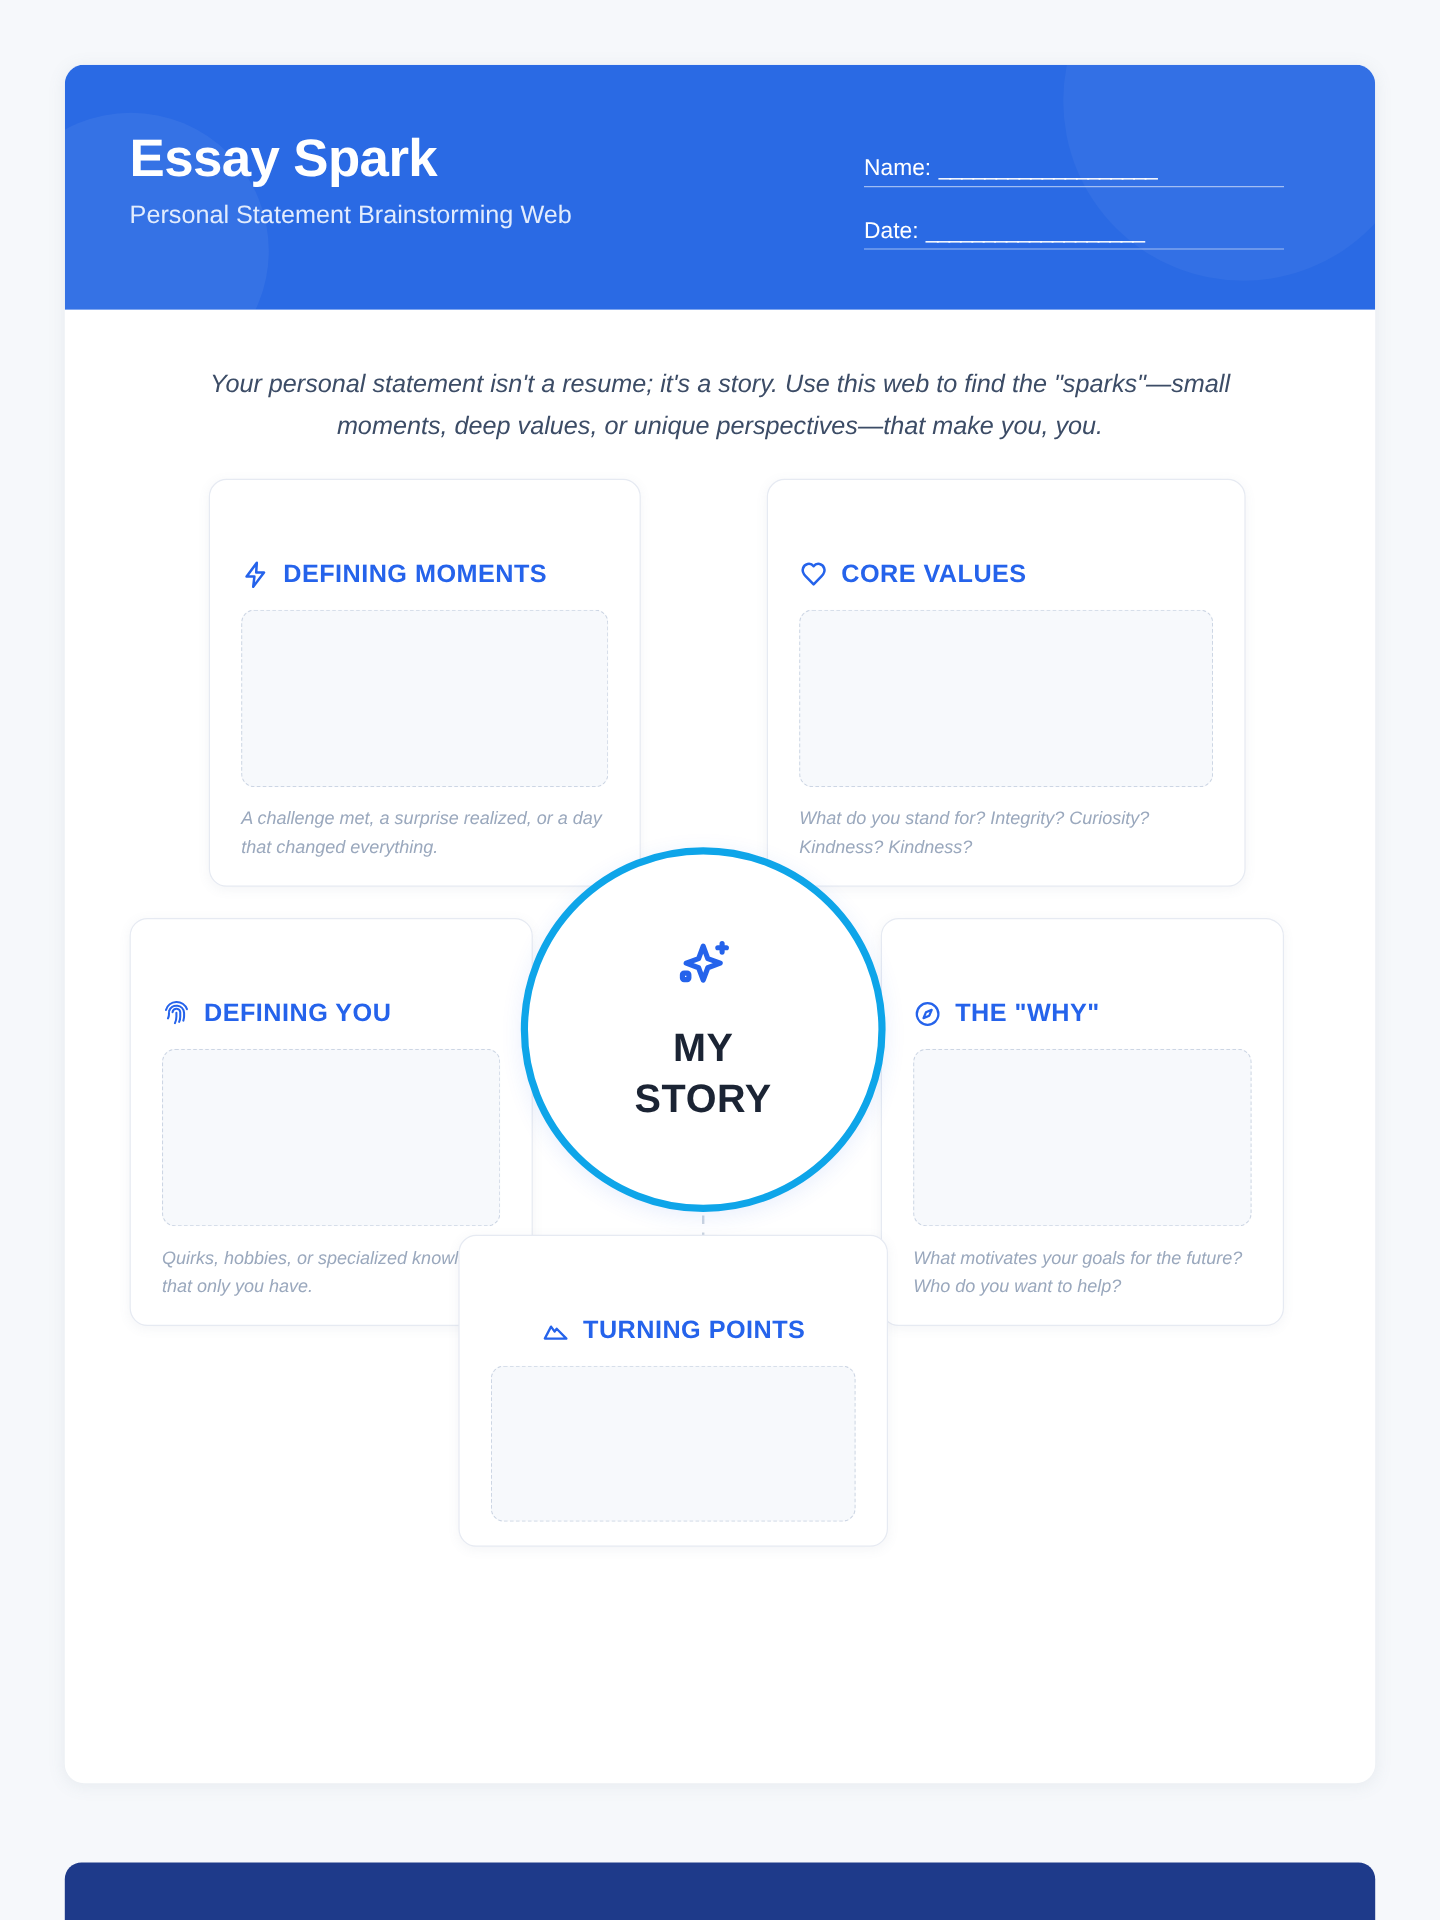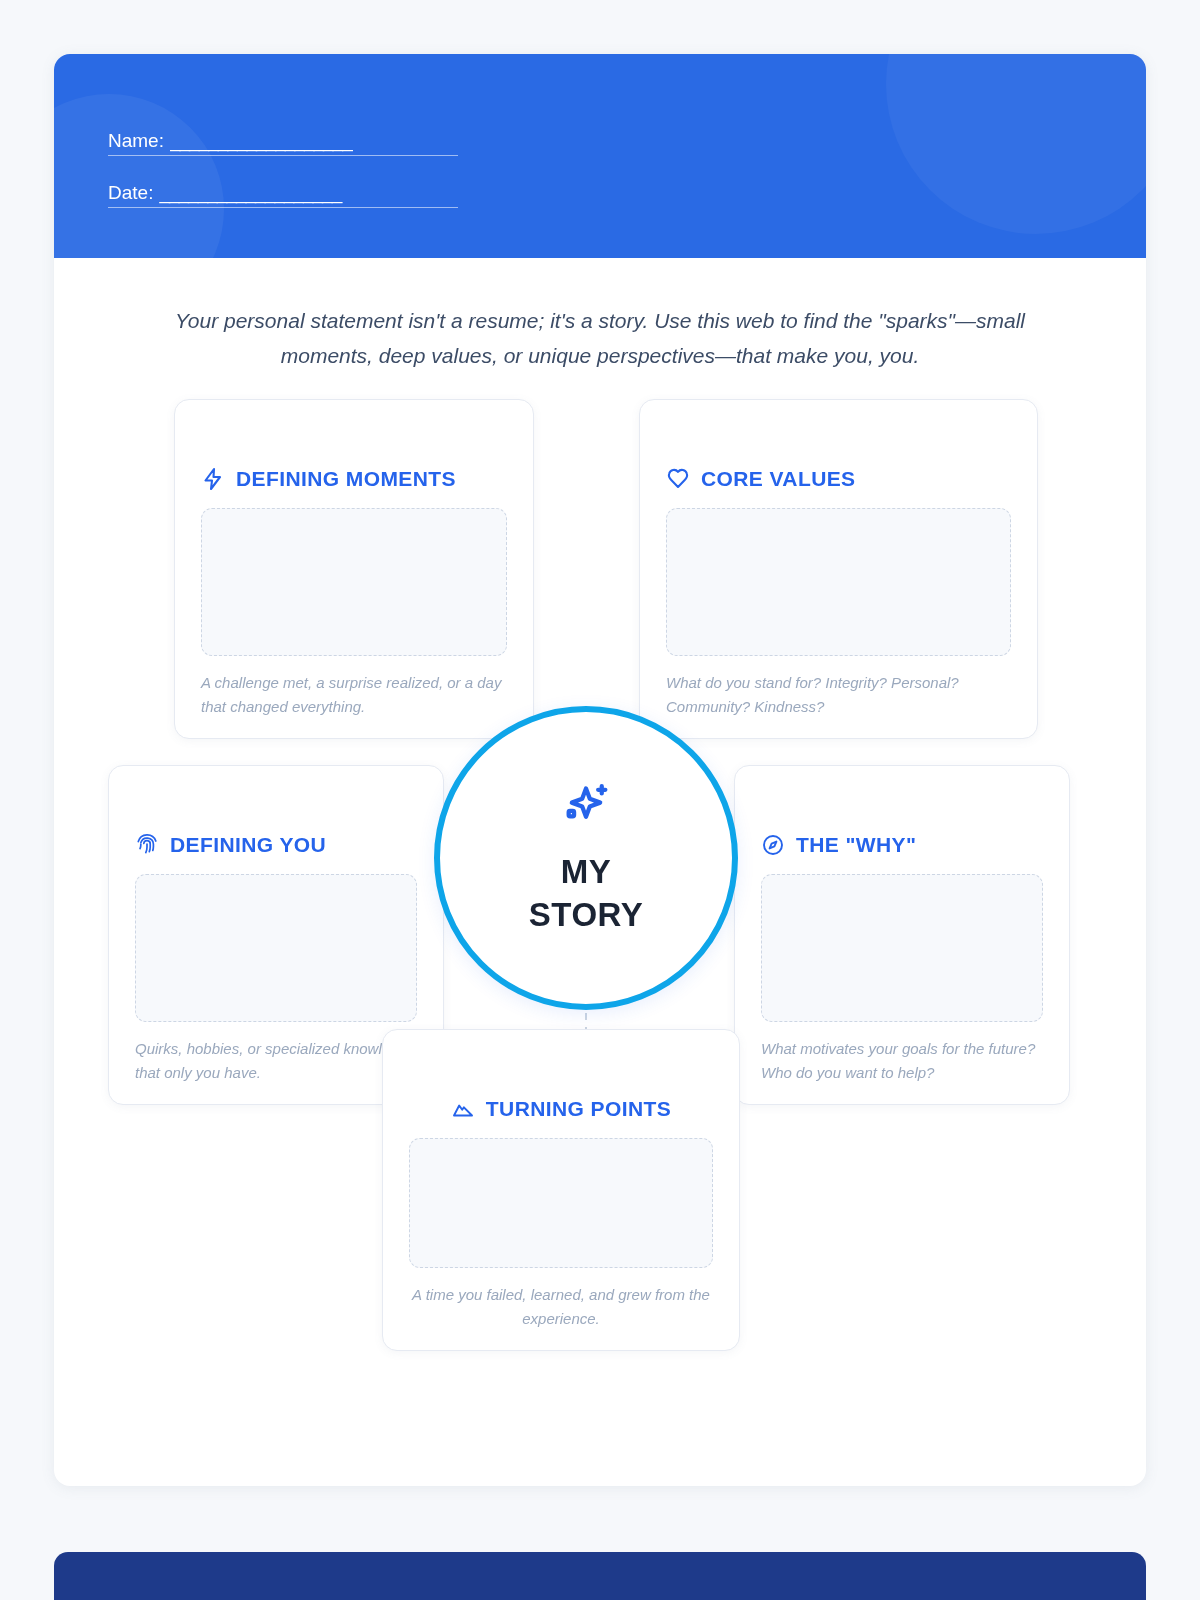--- a/index.html
+++ b/index.html
@@ -211,20 +211,24 @@
 
 <div class="page">
 
   <div class="sheet">
 
     <div class="header">
       <div class="blob1"></div>
       <div class="blob2"></div>
 
       <div class="header-inner">
+        <div>
+          <div class="brand-title">Essay Spark</div>
+          <div class="brand-sub">Personal Statement Brainstorming Web</div>
+        </div>
 
         <div class="meta">
           <div class="meta-row">
             <span class="meta-label">Name:</span>
             <span class="meta-line">___________________</span>
           </div>
           <div class="meta-row">
             <span class="meta-label">Date:</span>
             <span class="meta-line">___________________</span>
           </div>
@@ -262,21 +266,21 @@
       <div class="card" id="card-values">
         <div class="card-head">
           <span class="icon">
             <svg width="24" height="24" viewBox="0 0 24 24" fill="none" stroke="currentColor" stroke-width="2.1" stroke-linecap="round" stroke-linejoin="round">
               <path d="M20.8 6.6a5 5 0 0 0-8.8-1.8A5 5 0 0 0 3.2 6.6c-1 2.6.6 5 2.3 6.7L12 20l6.5-6.7c1.7-1.7 3.3-4.1 2.3-6.7z"></path>
             </svg>
           </span>
           <span class="card-title">CORE VALUES</span>
         </div>
         <div class="writebox"></div>
-        <div class="hint">What do you stand for? Integrity? Personal? Community? Kindness?</div>
+        <div class="hint">What do you stand for? Integrity? Curiosity? Kindness? Kindness?</div>
       </div>
 
       <div class="card" id="card-unique">
         <div class="card-head">
           <span class="icon">
             <svg width="24" height="24" viewBox="0 0 24 24" fill="none" stroke="currentColor" stroke-width="1.7" stroke-linecap="round" stroke-linejoin="round">
               <path d="M12 11v3c0 2-.4 4-1.2 5.6"></path>
               <path d="M8.8 10.5a3.2 3.2 0 0 1 6.4.5v3c0 1.6-.3 3.2-.9 4.6"></path>
               <path d="M5.9 9.6A6.4 6.4 0 0 1 18.4 11v2.6c0 1.3-.2 2.6-.6 3.9"></path>
               <path d="M3.3 8.6A9.2 9.2 0 0 1 20.8 8"></path>
@@ -320,21 +324,20 @@
       <div class="card" id="card-turning">
         <div class="card-head center">
           <span class="icon">
             <svg width="24" height="24" viewBox="0 0 24 24" fill="none" stroke="currentColor" stroke-width="1.9" stroke-linecap="round" stroke-linejoin="round">
               <path d="M3 18.5l5.2-10 3 4.2 1.7-2.4L21 18.5H3z"></path>
             </svg>
           </span>
           <span class="card-title">TURNING POINTS</span>
         </div>
         <div class="writebox"></div>
-        <div class="hint center">A time you failed, learned, and grew from the experience.</div>
       </div>
 
     </div>
   </div>
 
   <div class="footer-bar"></div>
 
 </div>
 
 </body></html>

